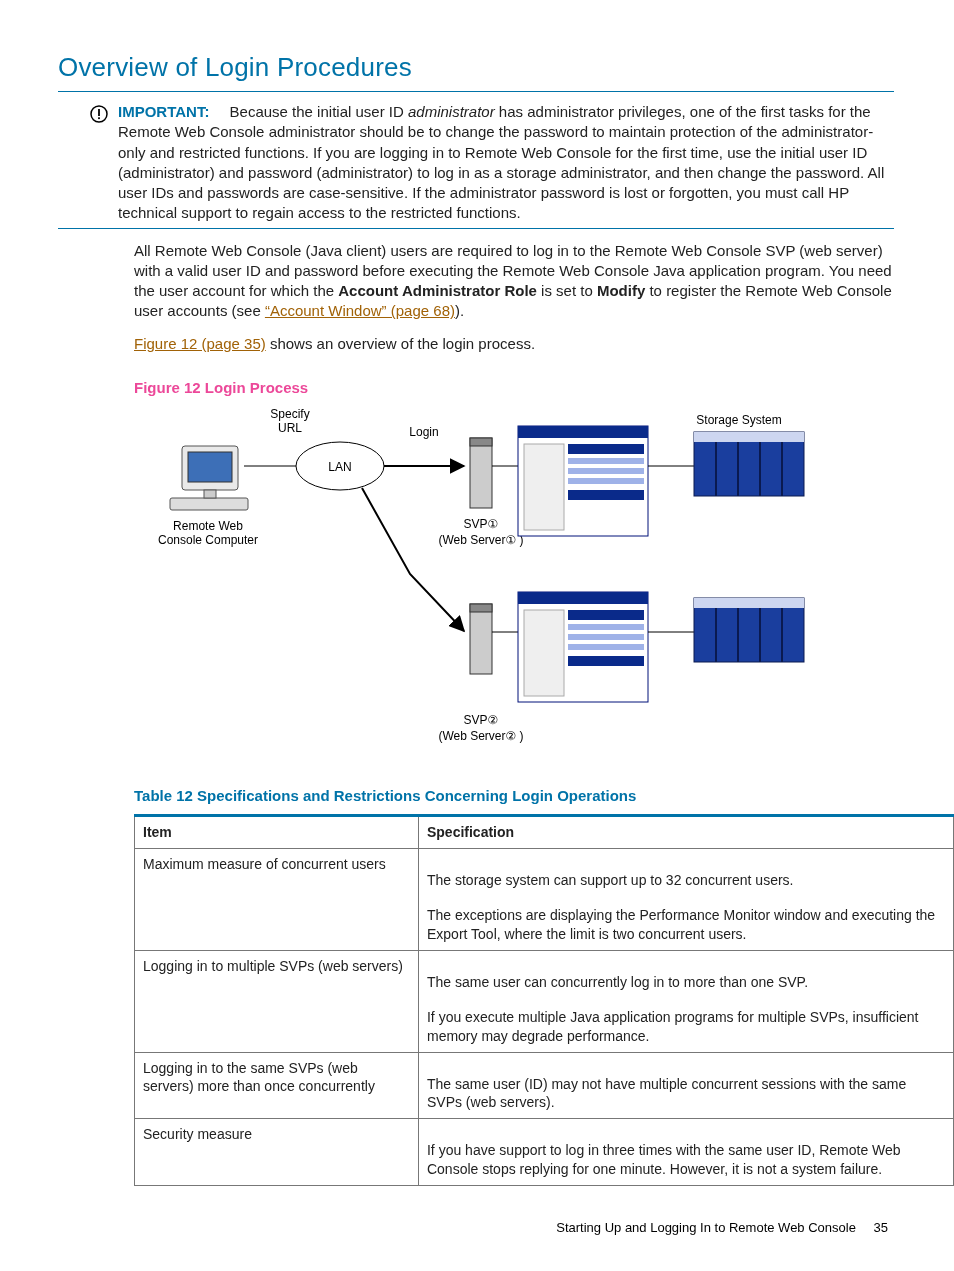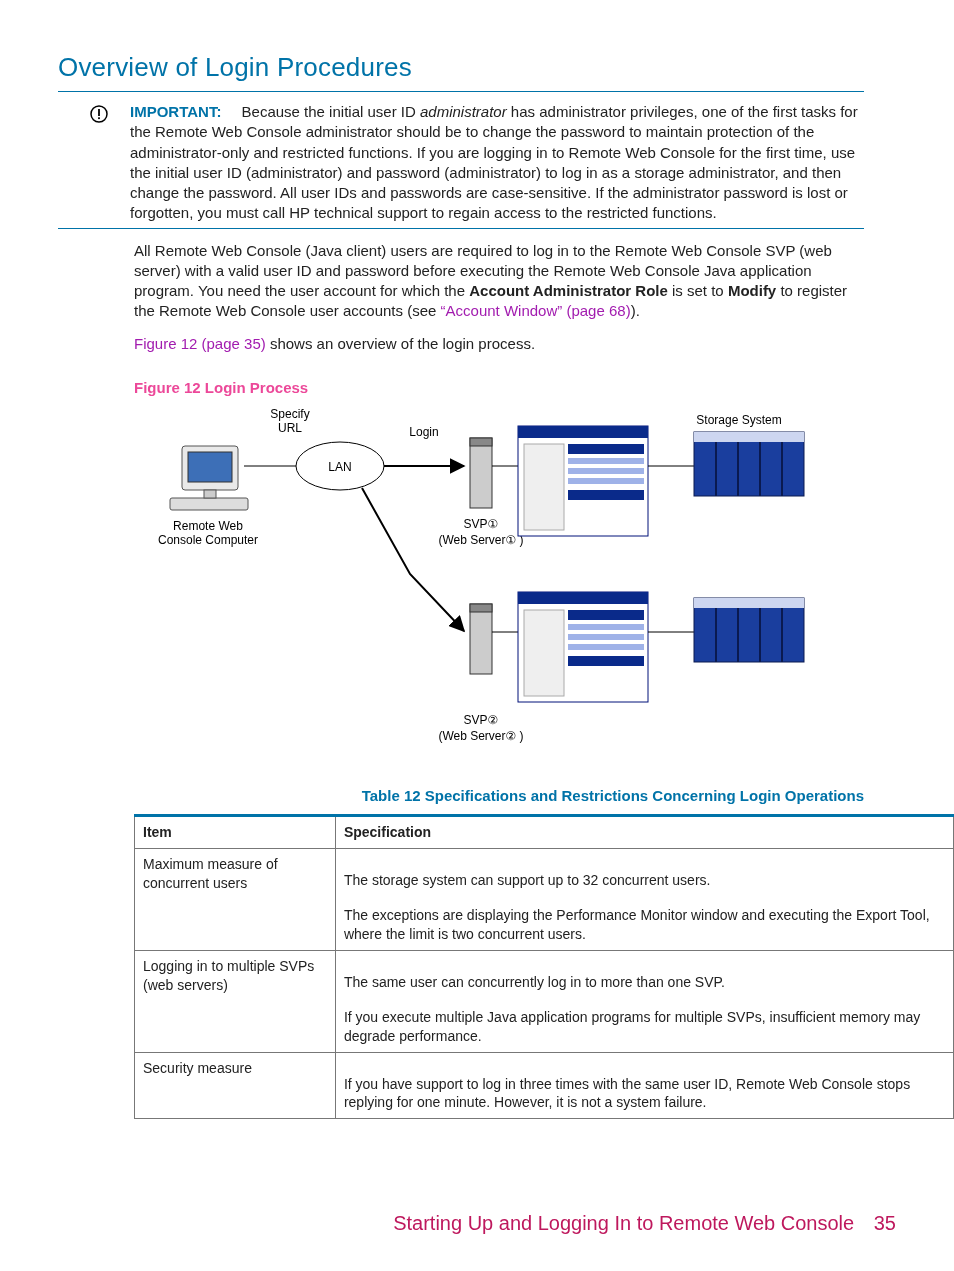--- a/index.html
+++ b/index.html
@@ -8,70 +8,69 @@
     background: #fff;
     font-family: "Segoe UI", "Helvetica Neue", Arial, sans-serif;
     color: #222;
     font-size: 15px;
     line-height: 1.35;
   }
   .page {
     width: 954px;
     height: 1271px;
     box-sizing: border-box;
-    padding: 50px 90px 40px 58px;
+    padding: 50px 60px 40px 58px;
     position: relative;
   }
   h2.section-title {
     font-weight: 400;
     font-size: 26px;
     color: #0073a8;
     margin: 0 0 6px 0;
     letter-spacing: .2px;
   }
   .rule {
     border: 0;
     border-top: 1px solid #0073a8;
     margin: 4px 0 10px 0;
   }
   .important-block {
     display: flex;
     align-items: flex-start;
-    gap: 22px;
+    gap: 10px;
     padding-left: 32px;
   }
   .important-icon {
     flex: 0 0 18px;
     margin-top: 3px;
   }
   .important-icon svg { display: block; }
   .important-body { flex: 1; }
   .important-label {
     color: #0073a8;
     font-weight: 700;
     margin-right: 16px;
   }
   .ital { font-style: italic; }
   .bold { font-weight: 700; }
   .body-para {
     margin: 12px 0 0 76px;
   }
-  .link-like { color: #a21caf; }
+  .link-like { color: #a16207; text-decoration: underline; }
   .figure-caption {
     color: #ec4899;
     font-weight: 700;
     margin: 24px 0 8px 76px;
     font-size: 15px;
   }
   .table-caption {
     color: #0073a8;
     font-weight: 700;
     margin: 10px 0 8px 76px;
     font-size: 15px;
-    text-align: right;
   }
   .diagram-wrap {
     margin: 4px 0 4px 76px;
   }
   .diagram-wrap svg { display:block; }
   table.spec {
     border-collapse: collapse;
     margin-left: 76px;
     width: 820px;
     font-size: 14px;
@@ -85,23 +84,23 @@
   table.spec thead tr { border-top: 3px solid #0073a8; }
   table.spec thead th {
     font-weight: 700;
     border-top: 3px solid #0073a8;
   }
   table.spec td p { margin: 16px 0 6px 0; }
   table.spec td p:last-child { margin-bottom: 0; }
   .footer {
     position: absolute;
     bottom: 34px;
-    right: 58px;
-    font-size: 20px;
-    color: #be185d;
+    right: 66px;
+    font-size: 13px;
+    color: #000000;
   }
   .footer .pnum { margin-left: 14px; }
 
   .diag-label {
     font-family: Arial, sans-serif;
     font-size: 12px;
     fill: #000;
   }
 </style>
 </head>
@@ -251,20 +250,26 @@
         </td>
       </tr>
       <tr>
         <td>Logging in to multiple SVPs (web servers)</td>
         <td>
           <p>The same user can concurrently log in to more than one SVP.</p>
           <p>If you execute multiple Java application programs for multiple SVPs, insufficient memory may degrade performance.</p>
         </td>
       </tr>
       <tr>
+        <td>Logging in to the same SVPs (web servers) more than once concurrently</td>
+        <td>
+          <p>The same user (ID) may not have multiple concurrent sessions with the same SVPs (web servers).</p>
+        </td>
+      </tr>
+      <tr>
         <td>Security measure</td>
         <td>
           <p>If you have support to log in three times with the same user ID, Remote Web Console stops replying for one minute. However, it is not a system failure.</p>
         </td>
       </tr>
     </tbody>
   </table>
 
   <div class="footer">
     <span>Starting Up and Logging In to Remote Web Console</span>

